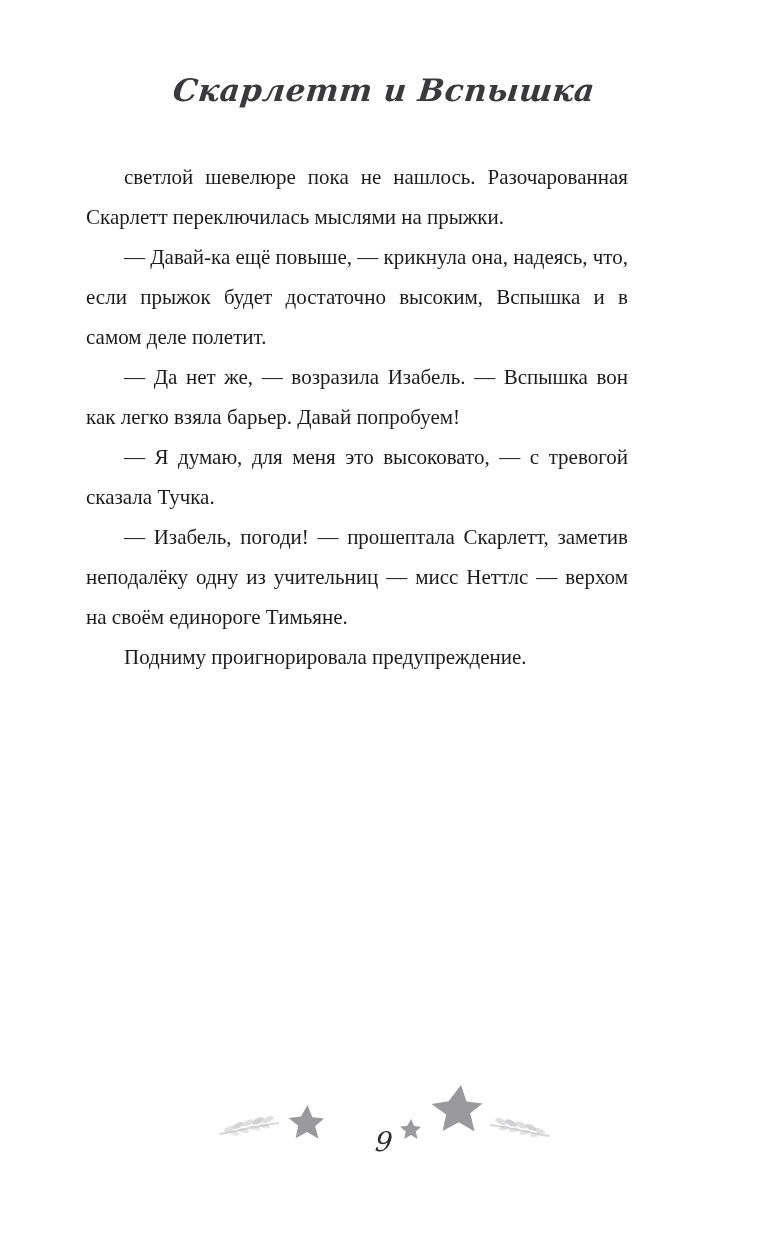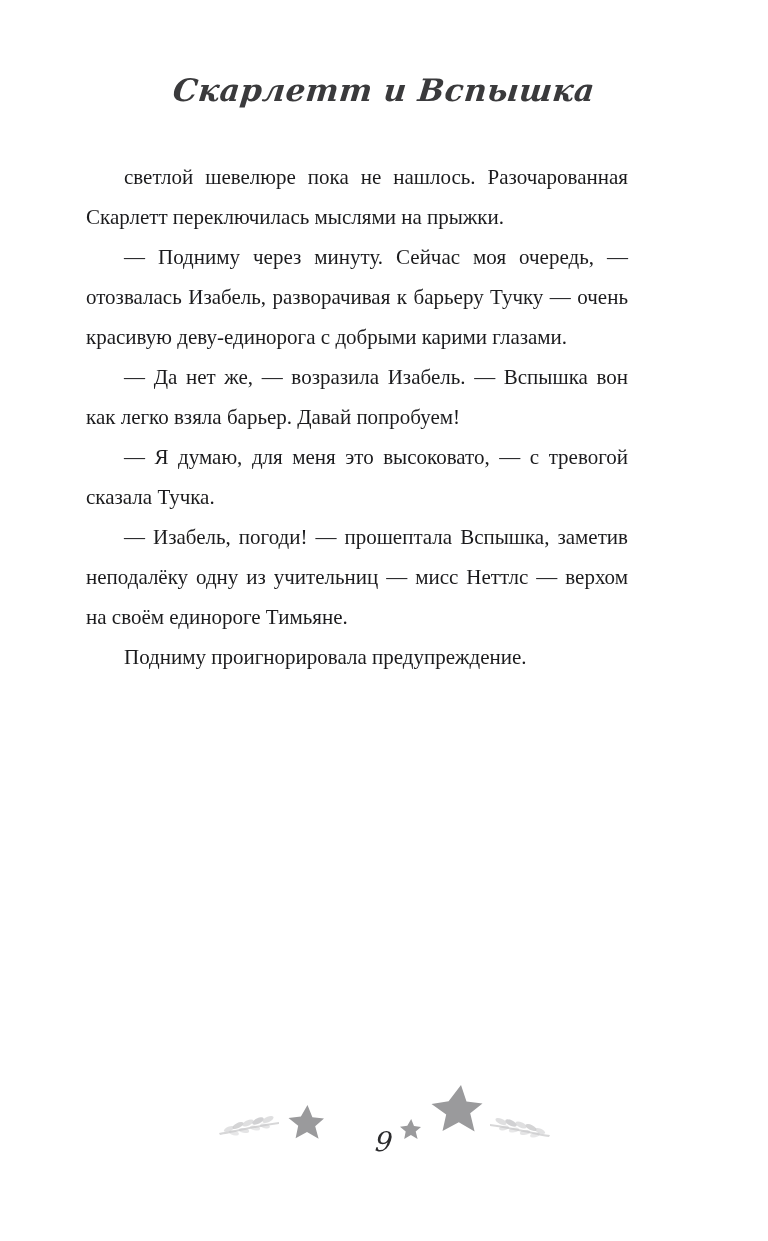--- a/index.html
+++ b/index.html
@@ -99,24 +99,24 @@
 </style>
 </head>
 <body>
 
 <div class="page">
 
   <div class="running-head">Скарлетт и Вспышка</div>
 
   <div class="textblock">
     <p class="para">светлой шевелюре пока не нашлось. Разочарованная Скарлетт переключи­лась мыслями на прыжки.</p>
-    <p class="para">— Подниму через минуту. Сейчас моя очередь, — отозвалась Изабель, разворачивая к барьеру Тучку — очень красивую деву-единорога с добрыми карими глазами.</p>
+    <p class="para">— Давай-ка ещё повыше, — крик­нула она, надеясь, что, если прыжок будет достаточно высоким, Вспышка и в самом деле полетит.</p>
     <p class="para">— Да нет же, — возразила Иза­бель. — Вспышка вон как легко взяла барьер. Давай попробуем!</p>
     <p class="para">— Я думаю, для меня это высоко­вато, — с тревогой сказала Тучка.</p>
-    <p class="para">— Изабель, погоди! — прошептала Вспышка, заметив неподалёку одну из учительниц — мисс Неттлс — верхом на своём единороге Тимьяне.</p>
+    <p class="para">— Изабель, погоди! — прошептала Скарлетт, заметив неподалёку одну из учительниц — мисс Неттлс — верхом на своём единороге Тимьяне.</p>
     <p class="para">Подниму проигнорировала преду­преждение.</p>
   </div>
 
   <div class="ornament">
 
     <svg class="orn-item branch-left" width="66" height="26" viewBox="0 0 66 26">
       <g fill="#c9c9cb">
         <path d="M2 21 C16 19, 34 14, 62 10 L62 12 C34 16, 16 21, 3 23 Z" opacity="0.75"></path>
         <ellipse cx="12" cy="17" rx="5.5" ry="2.4" transform="rotate(-22 12 17)" opacity="0.55"></ellipse>
         <ellipse cx="21" cy="13.5" rx="6" ry="2.6" transform="rotate(-26 21 13.5)" opacity="0.8"></ellipse>

